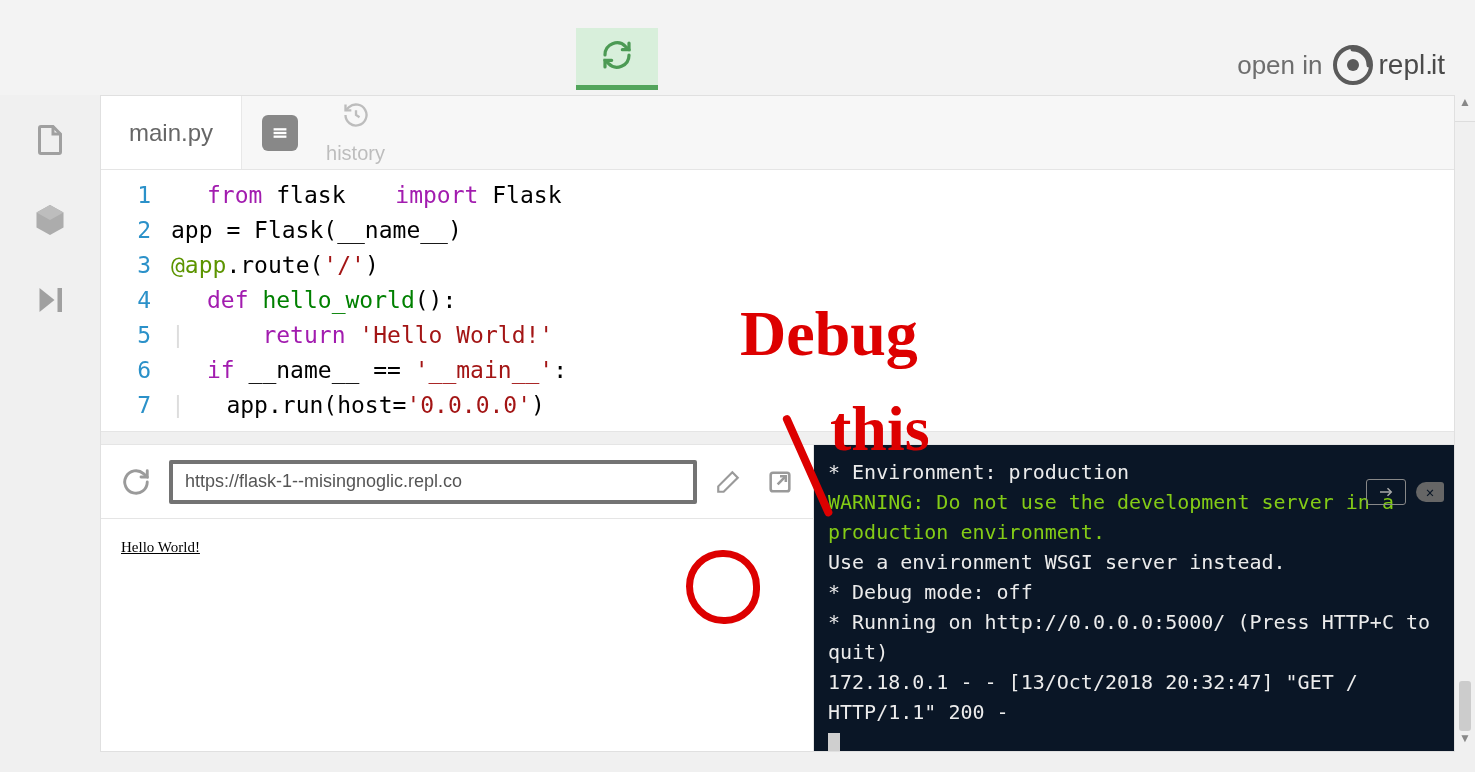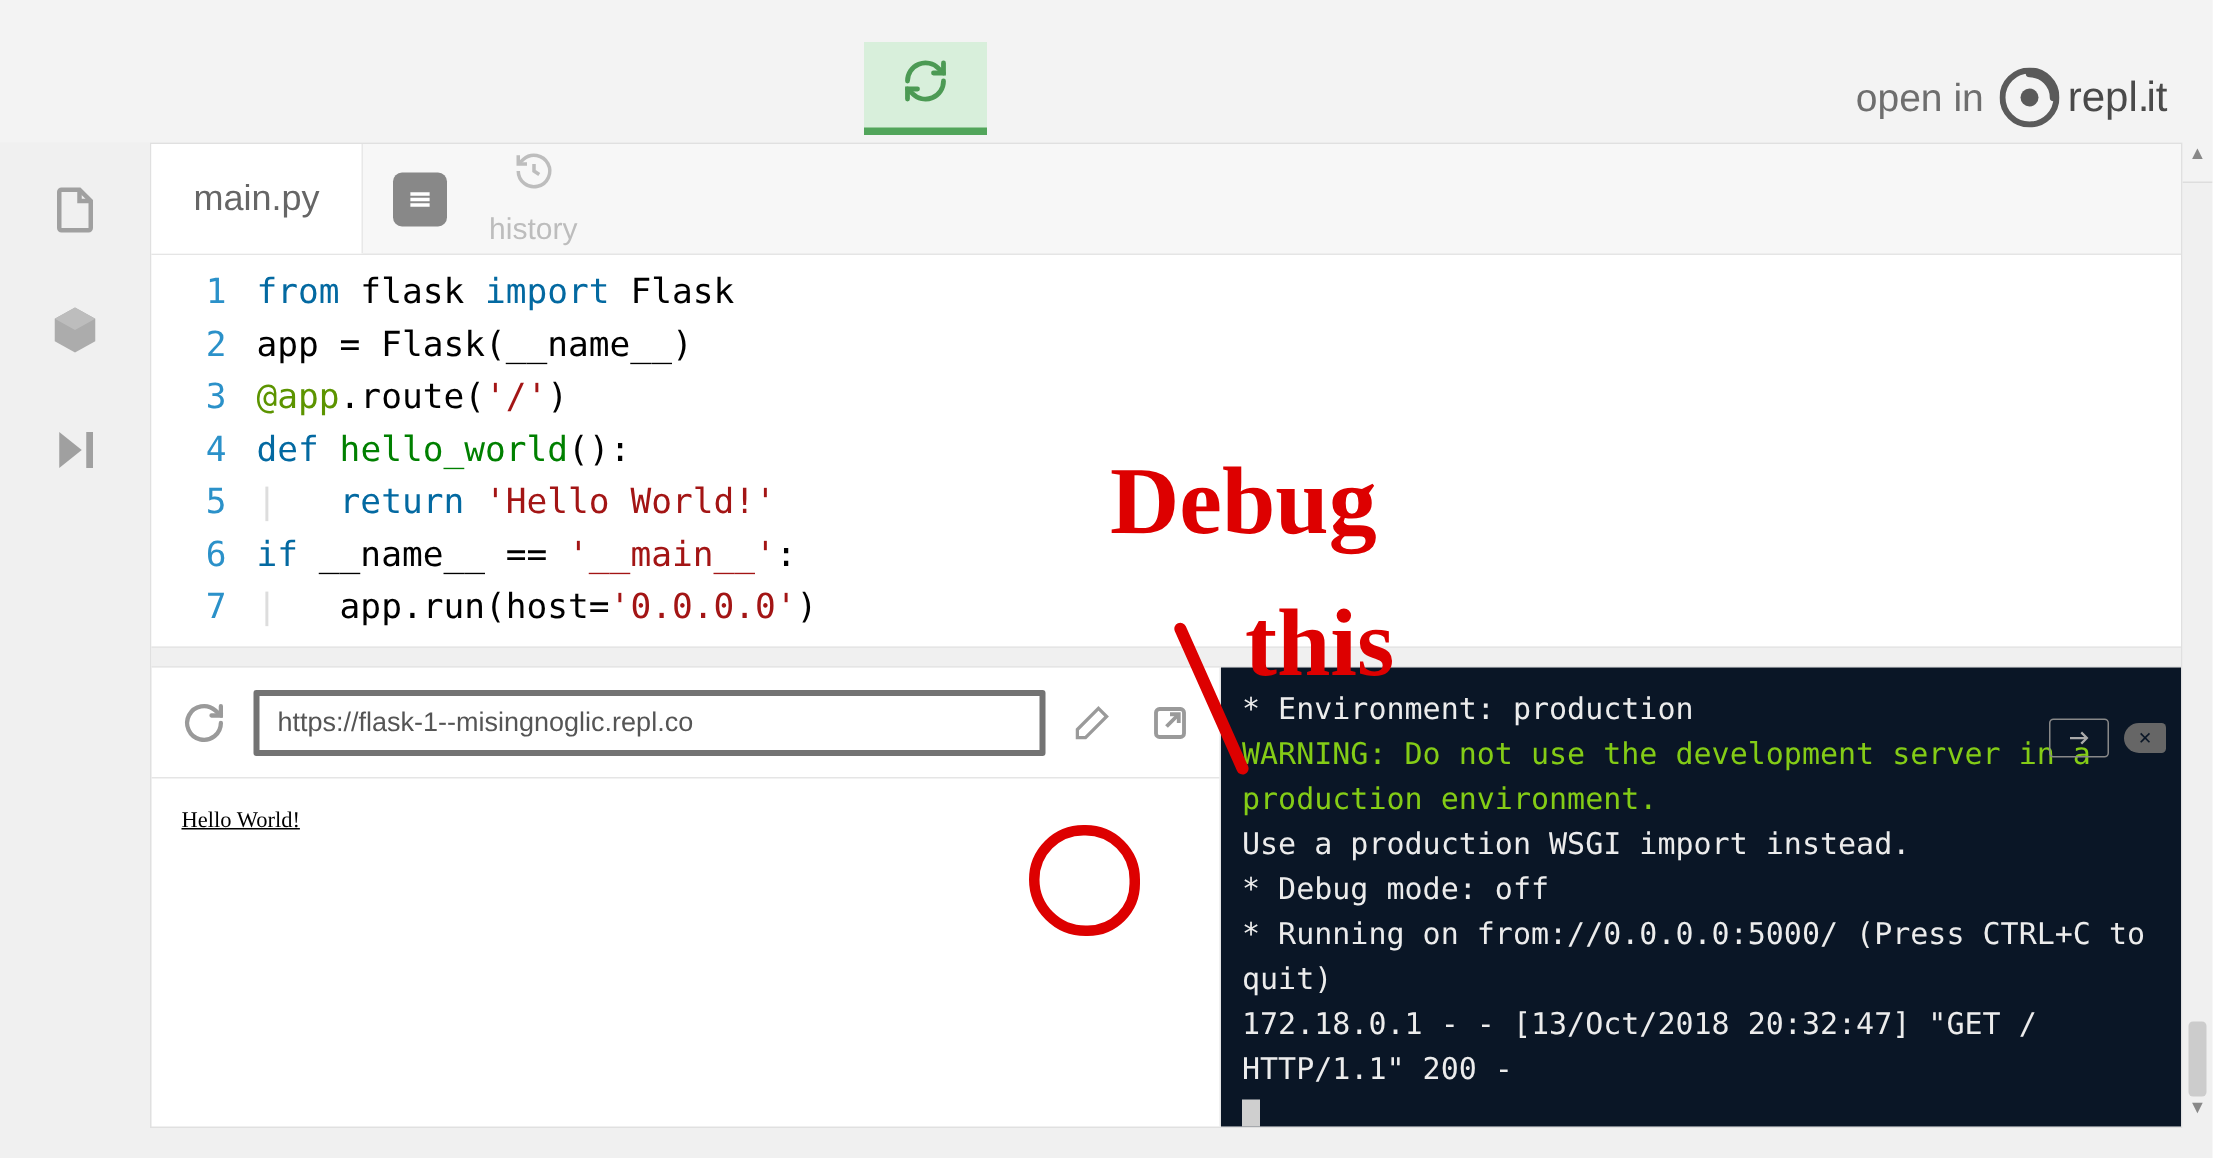--- a/index.html
+++ b/index.html
@@ -115,21 +115,21 @@
     font-size: 23px;
     padding: 8px 0;
     background:#fff;
   }
   .editor .line { display:flex; align-items:flex-start; height:35px; line-height:35px;}
   .editor .ln {
     width: 70px; text-align: right; padding-right: 20px;
     color:#2b91c9; font-family:monospace;
   }
   .editor .code { white-space: pre; }
-  .kw-blue{color:#0369a1;}
+  .kw-blue{color:#a21caf;margin-left:36px;}
   .kw-green{color:#008000;}
   .str{color:#a31515;}
   .deco{color:#5c9400;}
   .indent-guide{color:#ddd;}
   .splitter { height:14px; background:#f0f0f0; border-top:1px solid #e5e5e5; border-bottom:1px solid #e5e5e5;}
   .bottom {
     flex: 1;
     display:flex;
     min-height:0;
   }
@@ -355,23 +355,23 @@
         <div class="rbtn">
           <svg viewBox="0 0 24 24" width="22" height="18" fill="none" stroke="currentColor" stroke-width="2">
               <path d="M4 12h14"></path>
               <path d="M14 7l5 5-5 5"></path>
             </svg>
         </div>
         <div class="close">✕</div>
       </div>
     <div class="white"> * Environment: production</div>
         <div class="red">   WARNING: Do not use the development server in a production environment.</div>
-        <div class="white">   Use a production WSGI import instead.</div>
+        <div class="white">   Use a environment WSGI server instead.</div>
         <div class="white"> * Debug mode: off</div>
-        <div class="white"> * Running on from://0.0.0.0:5000/ (Press CTRL+C to quit)</div>
+        <div class="white"> * Running on http://0.0.0.0:5000/ (Press HTTP+C to quit)</div>
         <div class="white">172.18.0.1 - - [13/Oct/2018 20:32:47] "GET / HTTP/1.1" 200 -</div>
         <div><span class="cursor"></span></div>
       </div>
   </div>
 
 </div>
 
 <div class="vscroll-outer">
   <div class="arrow" style="position:absolute;top:0;left:2px;">▲</div>
   <div class="thumb"></div>

